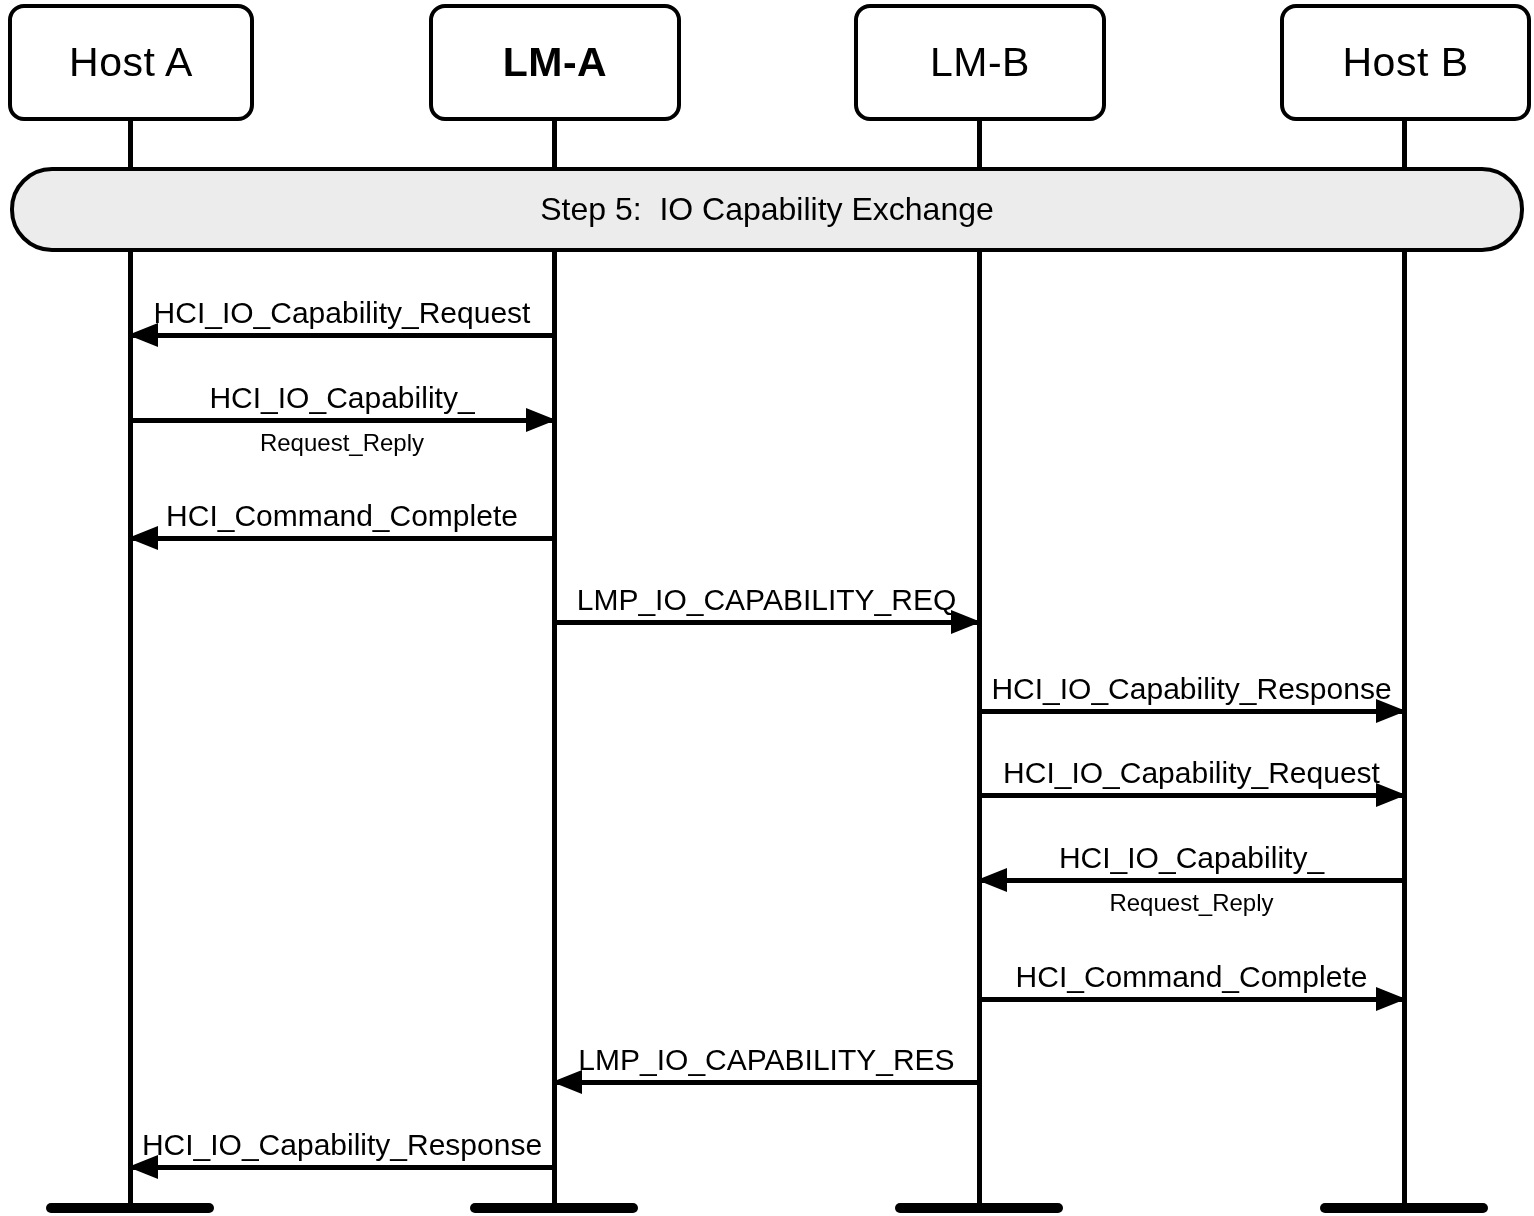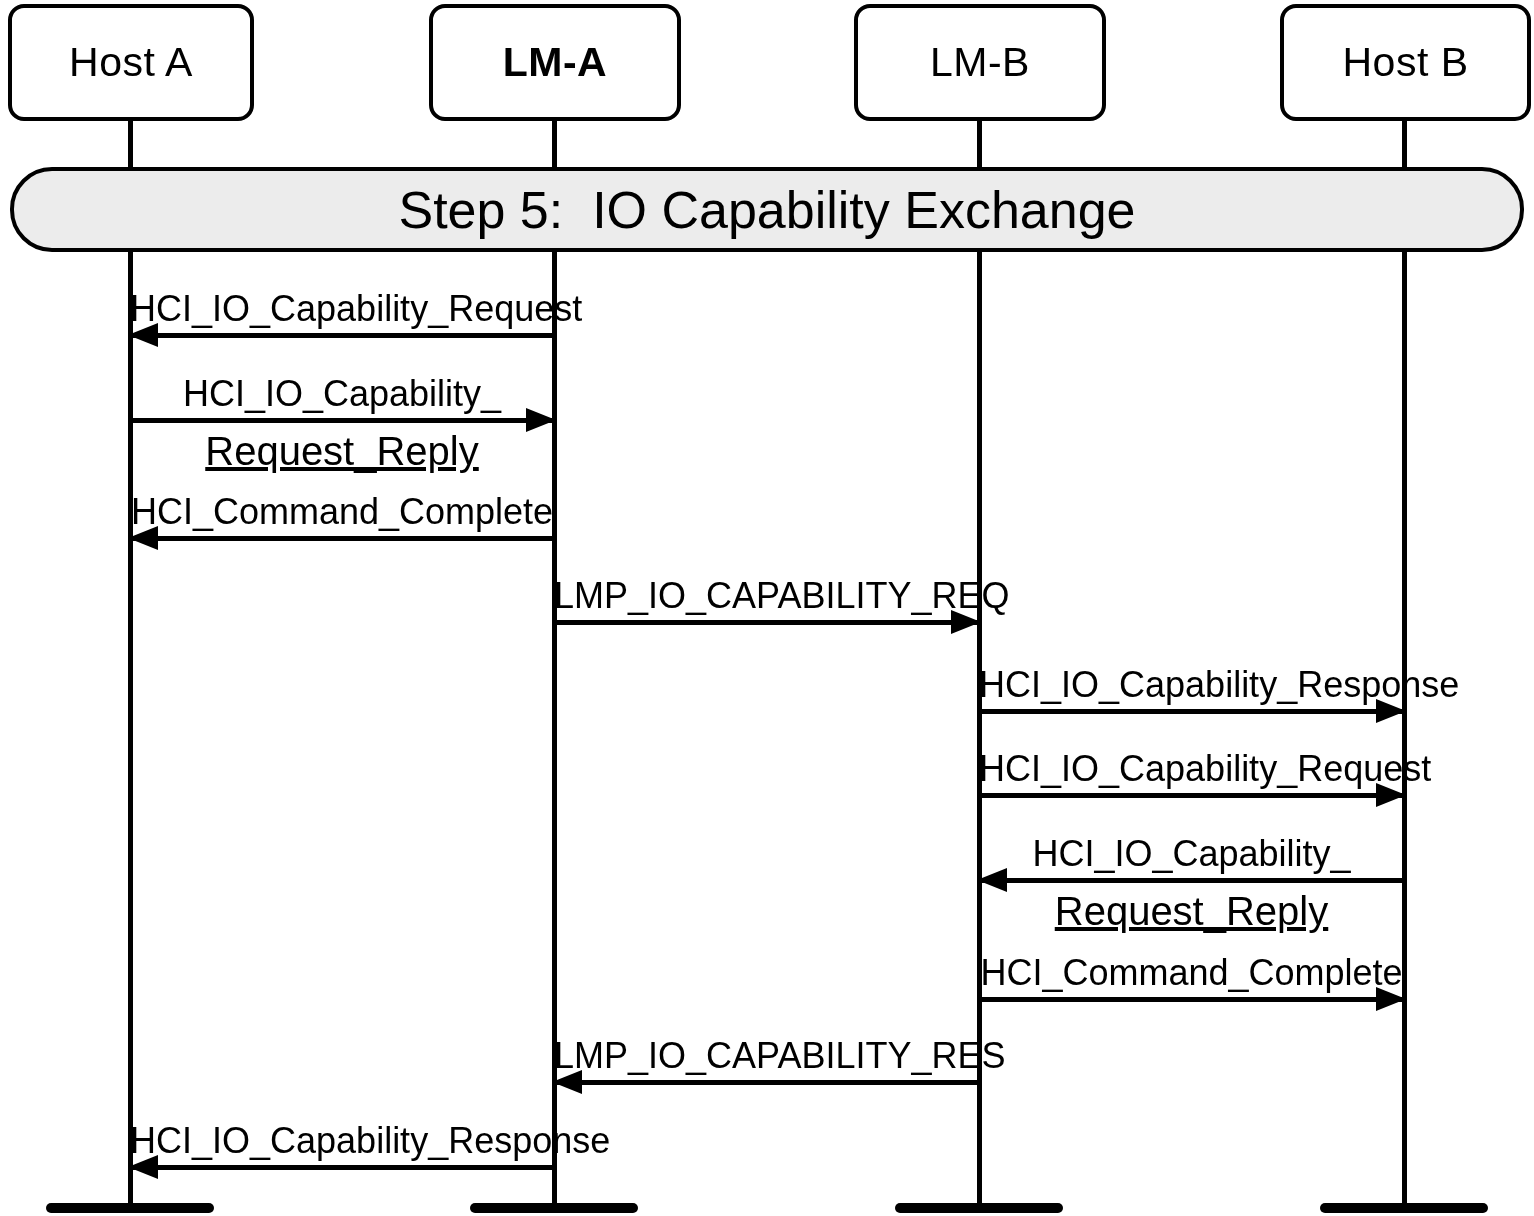--- a/index.html
+++ b/index.html
@@ -54,21 +54,21 @@
     height: 77px;
     background: #ececec;
     border: 4px solid #000000;
     border-radius: 42px;
     display: flex;
     align-items: center;
     justify-content: center;
     z-index: 5;
   }
   .banner .banner-label {
-    font-size: 52px;
+    font-size: 32px;
     color: #000000;
     white-space: pre;
   }
 
   
   .msg {
     position: absolute;
     height: 0;
     z-index: 6;
   }
@@ -95,34 +95,33 @@
   .ahead.left {
     left: -2px;
     border-right: 30px solid #000000;
   }
   .mlabel {
     position: absolute;
     left: 0;
     right: 0;
     bottom: 5px;
     text-align: center;
-    font-size: 36px;
+    font-size: 30px;
     color: #000000;
     white-space: nowrap;
   }
   .mlabel2 {
     position: absolute;
     left: 0;
     right: 0;
     top: 9px;
     text-align: center;
-    font-size: 40px;
+    font-size: 24px;
     color: #000000;
     white-space: nowrap;
-    text-decoration: underline;
   }
 
   
   .endbar {
     position: absolute;
     top: 1203px;
     width: 168px;
     height: 10px;
     background: #000000;
     border-radius: 5px;

